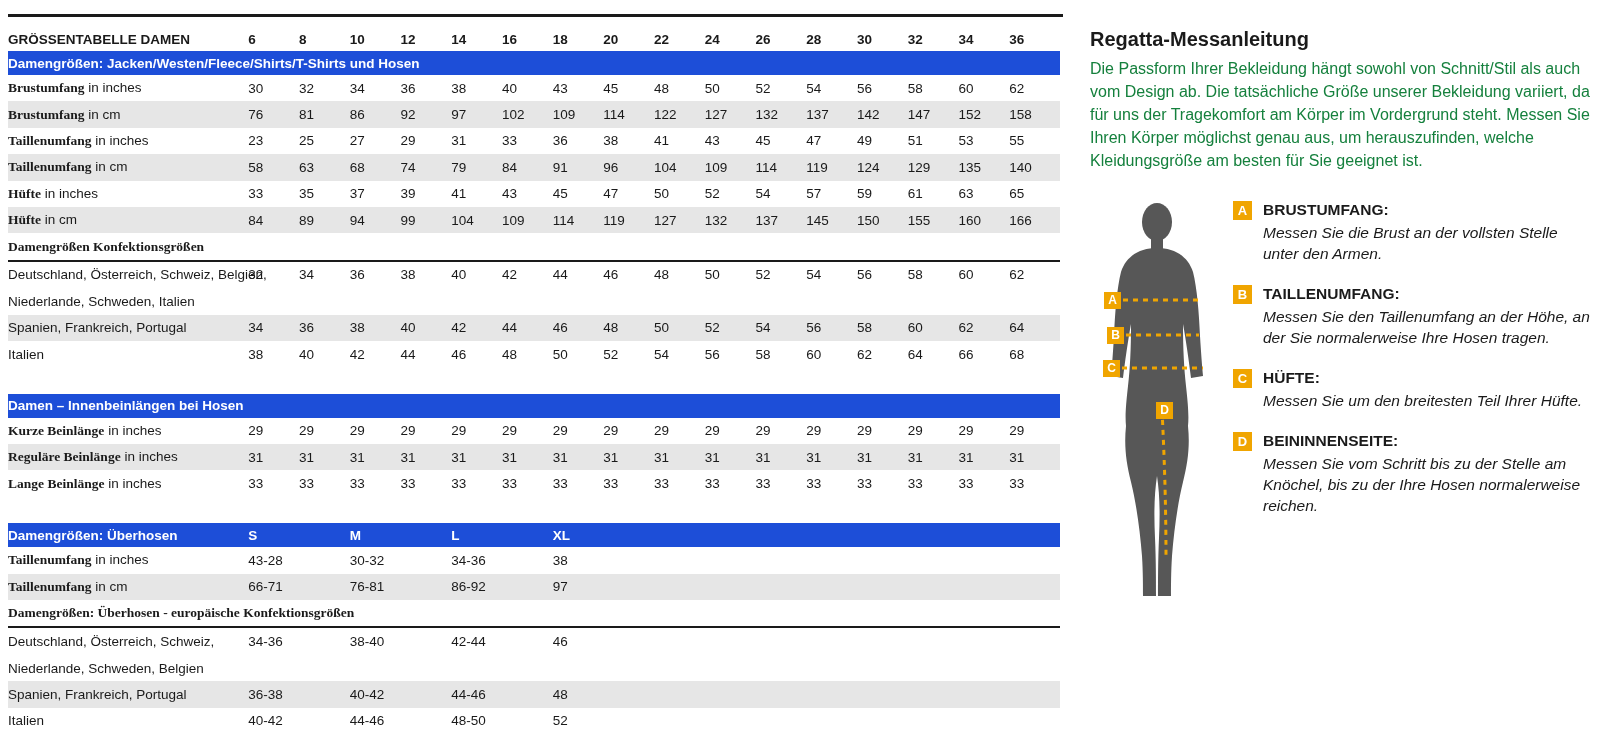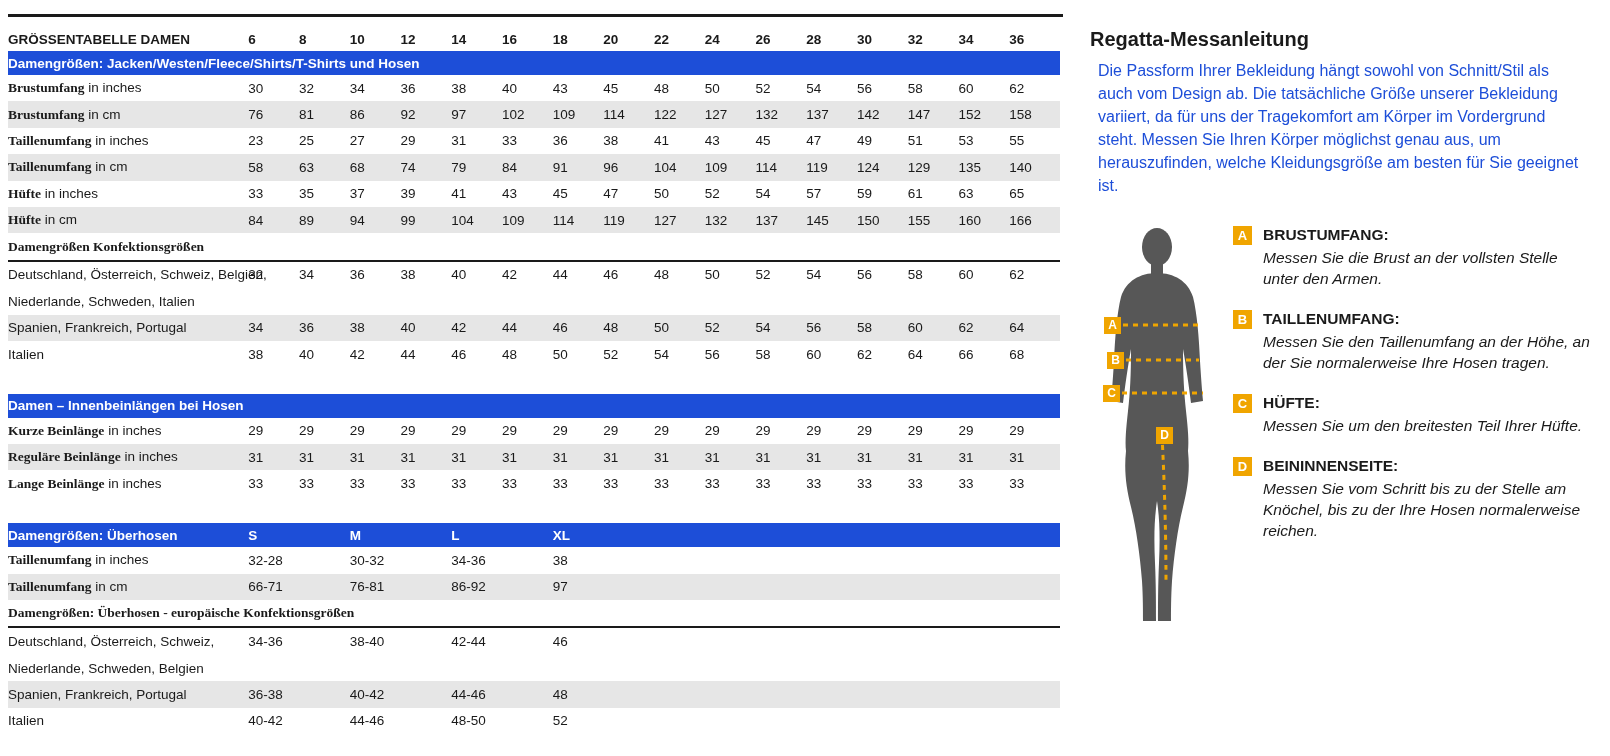--- a/index.html
+++ b/index.html
@@ -76,22 +76,22 @@
   }
   .guide h2 {
     font-size: 20px;
     font-weight: bold;
     margin: 0 0 6px 0;
     color: #1a1a1a;
   }
   .guide p.intro {
     font-size: 16px;
     line-height: 23px;
-    margin: 8px;
-    color: #1d4ed8;
+    margin: 0;
+    color: #15803d;
   }
   .guide-body {
     position: relative;
     margin-top: 28px;
     height: 460px;
   }
   .figure {
     position: absolute;
     left: 0px;
     top: 0px;
@@ -441,21 +441,21 @@
           <td class="val"></td>
           <td class="val">M</td>
           <td class="val"></td>
           <td class="val">L</td>
           <td class="val"></td>
           <td class="val">XL</td>
           <td class="val" colspan="9"></td>
         </tr>
         <tr>
           <td class="lbl"><span class="bold">Taillenumfang</span><span> in inches</span></td>
-          <td class="val" colspan="2">32-28</td>
+          <td class="val" colspan="2">43-28</td>
           <td class="val" colspan="2">30-32</td>
           <td class="val" colspan="2">34-36</td>
           <td class="val" colspan="2">38</td>
           <td class="val" colspan="8"></td>
         </tr>
         <tr class="shade">
           <td class="lbl"><span class="bold">Taillenumfang</span><span> in cm</span></td>
           <td class="val" colspan="2">66-71</td>
           <td class="val" colspan="2">76-81</td>
           <td class="val" colspan="2">86-92</td>

